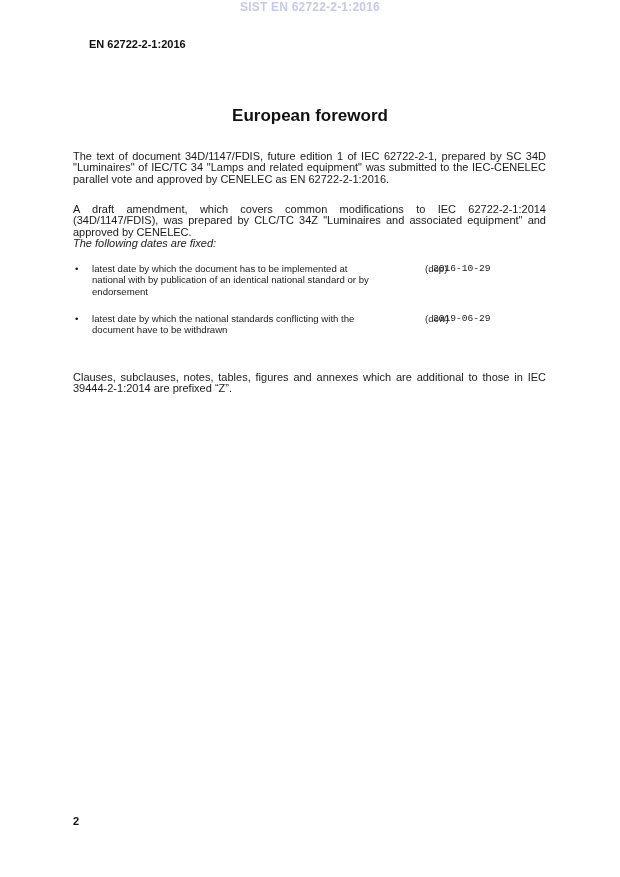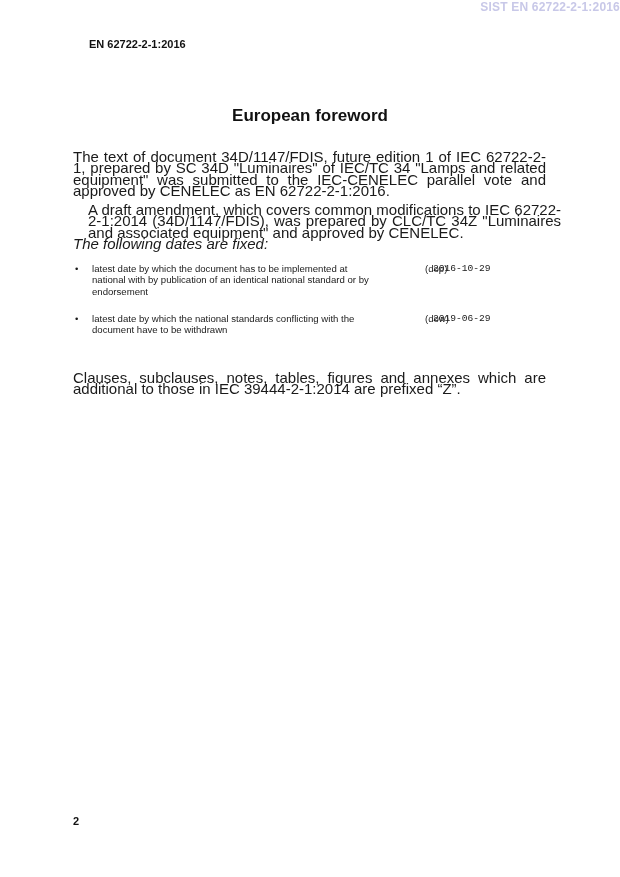--- a/index.html
+++ b/index.html
@@ -1,36 +1,36 @@
 <!DOCTYPE html>
 <html><head>
 <meta charset="utf-8">
 <style>
   html, body { margin: 0; padding: 0; }
   body {
     width: 620px; height: 877px; background: #ffffff; position: relative; overflow: hidden;
     font-family: "Liberation Sans", sans-serif; color: #1a1a1a;
   }
   .watermark {
-    position: absolute; top: 0; left: 0; width: 620px; text-align: right;
+    position: absolute; top: 0; left: 0; width: 620px; text-align: center;
     font-size: 12px; font-weight: bold; color: #c8c8e8; letter-spacing: 0.2px; top: 0px;
   }
   .header-id {
     position: absolute; left: 73px; top: 38px; font-size: 11px; font-weight: bold; color: #111; padding-left: 16px;
   }
   .title {
     position: absolute; left: 0; width: 620px; top: 106px; text-align: center;
     font-size: 17px; font-weight: bold; color: #111;
   }
   .para {
-    position: absolute; left: 73px; width: 473px; font-size: 15px; line-height: 11.4px;
+    position: absolute; left: 73px; width: 473px; font-size: 11px; line-height: 11.4px;
     text-align: justify; color: #1a1a1a;
   }
   .p1 { top: 151px; }
-  .p2 { top: 204px; margin-left: 15px; }
+  .p2 { top: 204px; }
   .p3 { top: 238px; font-style: italic; }
   .p4 { top: 372px; }
   .bullet-item {
     position: absolute; left: 73px; width: 473px; font-size: 9.6px; line-height: 11.4px;
   }
   .b1 { top: 263px; }
   .b2 { top: 313px; }
   .bullet-dot { position: absolute; left: 2px; top: 0; }
   .bullet-text { position: absolute; left: 19px; width: 285px; }
   .bullet-code { position: absolute; left: 316px; margin-left: 36px; }

